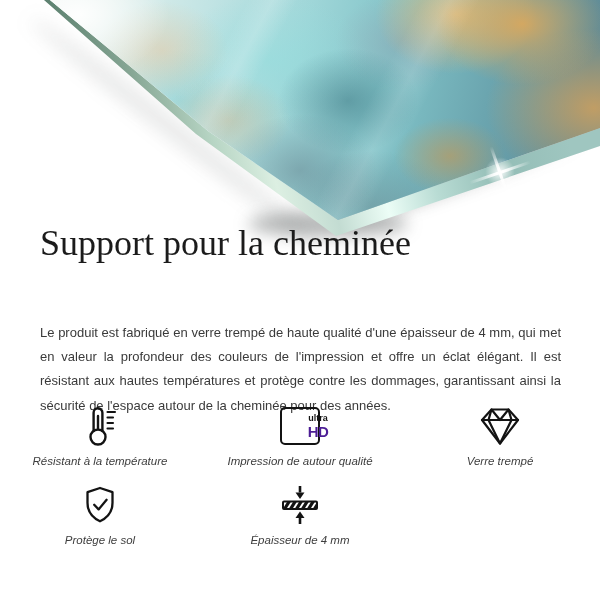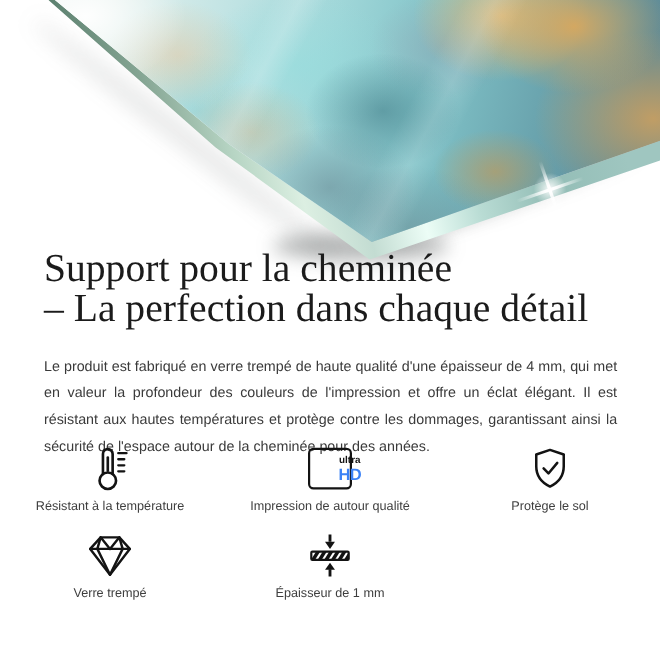--- a/index.html
+++ b/index.html
@@ -83,30 +83,30 @@
     text-align:justify;
   }
 
   
   .features{
     position:absolute;left:0;top:402px;width:600px;
     display:grid;grid-template-columns:repeat(3,200px);row-gap:14px;
   }
   .cell{display:flex;flex-direction:column;align-items:center;}
   .icon-box{height:48px;display:flex;align-items:center;justify-content:center;}
-  .feature-label{margin-top:5px;font-size:11.5px;color:#3e3e3e;white-space:nowrap;}
+  .feature-label{margin-top:5px;font-size:11.5px;color:#3e3e3e;white-space:nowrap;font-style:italic;}
 
   .uhd{
     width:38px;height:38px;border:2.6px solid #131313;border-radius:5px;
     display:flex;flex-direction:column;align-items:center;justify-content:center;
     box-sizing:border-box;
     padding-left:36px;
   }
   .uhd .t1{font-size:9px;font-weight:bold;line-height:1;color:#131313;}
-  .uhd .t2{font-size:15px;font-weight:bold;line-height:1;letter-spacing:-.5px;color:#3b82f6;margin-top:1px;}
+  .uhd .t2{font-size:15px;font-weight:bold;line-height:1;letter-spacing:-.5px;color:#4c1d95;margin-top:1px;}
 
   svg.fi{display:block;}
 </style>
 </head>
 <body>
 
 <div class="hero">
   <div class="sh-left"></div>
   <div class="sh-bottom"></div>
   <div class="sh-corner"></div>
@@ -114,21 +114,20 @@
   <div class="glass-art"></div>
   <div class="sparkle">
     <div class="beam1"></div>
     <div class="beam2"></div>
     <div class="glow"></div>
   </div>
 </div>
 
 <div class="heading">
   <div>Support pour la cheminée</div>
-  <div>– La perfection dans chaque détail</div>
 </div>
 
 <p class="description">Le produit est fabriqué en verre trempé de haute qualité d'une épaisseur de 4 mm, qui met en valeur la profondeur des couleurs de l'impression et offre un éclat élégant. Il est résistant aux hautes températures et protège contre les dommages, garantissant ainsi la sécurité de l'espace autour de la cheminée pour des années.</p>
 
 <div class="features">
 
   <div class="cell">
     <div class="icon-box">
       <svg class="fi" width="44" height="44" viewBox="0 0 44 44" fill="none" stroke="#131313" stroke-width="2.4" stroke-linecap="round">
         <path d="M15.6 27 V8.7 a4.4 4.4 0 0 1 8.8 0 V27"></path>
@@ -150,38 +149,38 @@
       <div class="uhd">
         <div class="t1">ultra</div>
         <div class="t2">HD</div>
       </div>
     </div>
     <div class="feature-label">Impression de autour qualité</div>
   </div>
 
   <div class="cell">
     <div class="icon-box">
-      <svg class="fi" width="44" height="44" viewBox="0 0 44 44" fill="none" stroke="#131313" stroke-width="2.3" stroke-linecap="round" stroke-linejoin="round">
-        <path d="M22 5 l12.5 4.2 v10.6 c0 9.5 -6 15.4 -12.5 18.5 c-6.5 -3.1 -12.5 -9 -12.5 -18.5 v-10.6 z"></path>
-        <path d="M16.2 21.8 l4.4 4.6 l8 -9.6"></path>
-      </svg>
-    </div>
-    <div class="feature-label">Protège le sol</div>
-  </div>
-
-  <div class="cell">
-    <div class="icon-box">
       <svg class="fi" width="44" height="44" viewBox="0 0 44 44" fill="none" stroke="#131313" stroke-width="2.2" stroke-linecap="round" stroke-linejoin="round">
         <path d="M4 16 L13.5 5.5 H30.5 L40 16 L22 39.5 Z"></path>
         <path d="M4 16 H40"></path>
         <path d="M13.5 5.5 L10.5 16 M13.5 5.5 L22 16 M30.5 5.5 L22 16 M30.5 5.5 L33.5 16"></path>
         <path d="M10.5 16 L22 39.5 M33.5 16 L22 39.5"></path>
       </svg>
     </div>
     <div class="feature-label">Verre trempé</div>
+  </div>
+
+  <div class="cell">
+    <div class="icon-box">
+      <svg class="fi" width="44" height="44" viewBox="0 0 44 44" fill="none" stroke="#131313" stroke-width="2.3" stroke-linecap="round" stroke-linejoin="round">
+        <path d="M22 5 l12.5 4.2 v10.6 c0 9.5 -6 15.4 -12.5 18.5 c-6.5 -3.1 -12.5 -9 -12.5 -18.5 v-10.6 z"></path>
+        <path d="M16.2 21.8 l4.4 4.6 l8 -9.6"></path>
+      </svg>
+    </div>
+    <div class="feature-label">Protège le sol</div>
   </div>
 
 
   <div class="cell">
     <div class="icon-box">
       <svg class="fi" width="44" height="44" viewBox="0 0 44 44" fill="none">
         <defs>
           <clipPath id="barclip">
               <rect x="5" y="18.5" width="34" height="7.5" rx="1"></rect>
             </clipPath>
@@ -194,16 +193,16 @@
             <path d="M28 30 L38 14"></path>
             <path d="M34 30 L44 14"></path>
         </g>
         <rect x="5" y="18.5" width="34" height="7.5" rx="1" stroke="#131313" stroke-width="2"></rect>
         <line x1="22" y1="3" x2="22" y2="9.5" stroke="#131313" stroke-width="2.6"></line>
         <polygon points="22,16 17.5,9.5 26.5,9.5" fill="#131313"></polygon>
         <line x1="22" y1="41" x2="22" y2="34.5" stroke="#131313" stroke-width="2.6"></line>
         <polygon points="22,28.5 17.5,35 26.5,35" fill="#131313"></polygon>
       </svg>
     </div>
-    <div class="feature-label">Épaisseur de 1 mm</div>
+    <div class="feature-label">Épaisseur de 4 mm</div>
   </div>
 
 </div>
 
 </body></html>

